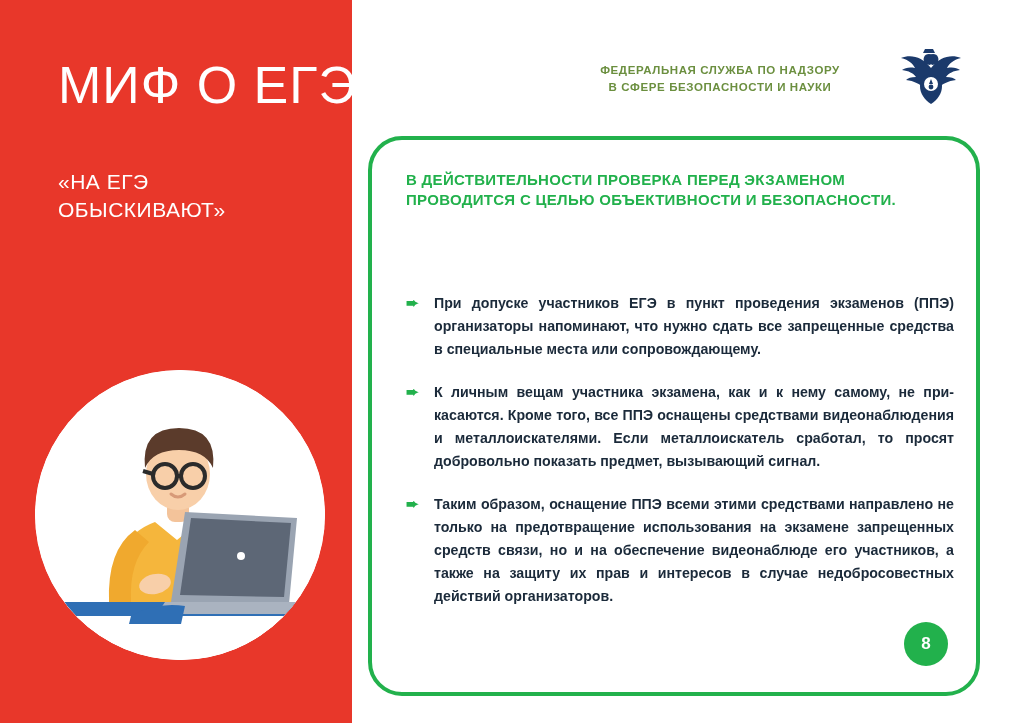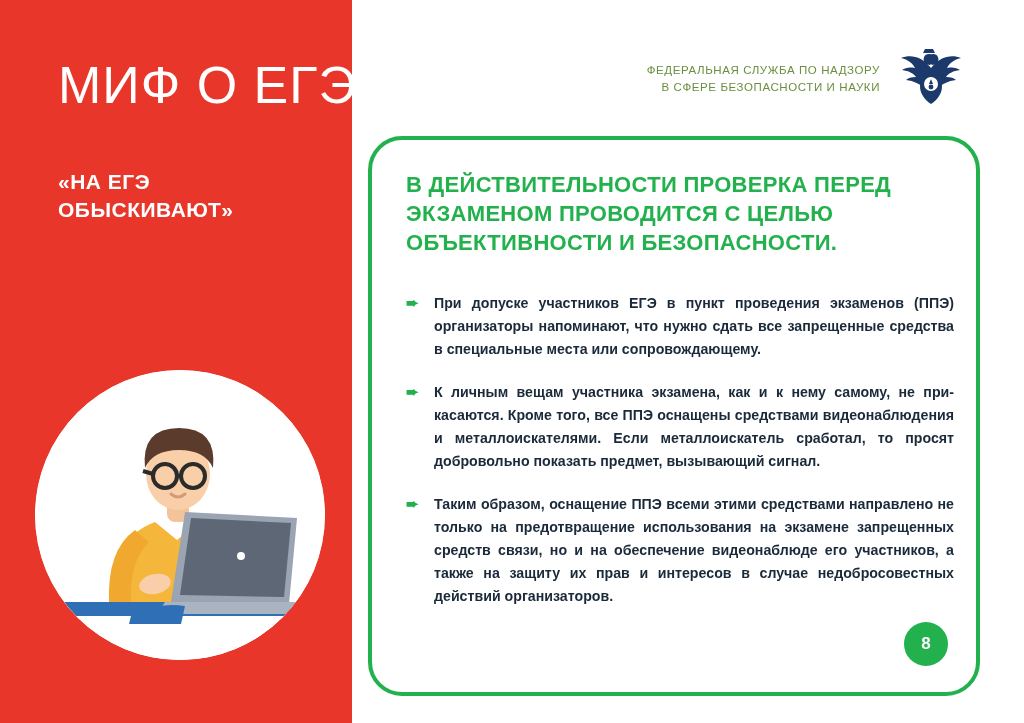--- a/index.html
+++ b/index.html
@@ -52,21 +52,21 @@
     white-space: nowrap;
     font-family: "Liberation Sans", sans-serif;
   }
   .myth-subtitle {
     position: absolute;
     left: 58px;
     top: 168px;
     width: 250px;
     font-size: 21px;
     line-height: 1.35;
-    font-weight: bold;
+    font-weight: normal;
     color: #ffffff;
     letter-spacing: 0.5px;
   }
 
   
   .illustration {
     position: absolute;
     left: 35px;
     top: 370px;
     width: 290px;
@@ -76,24 +76,24 @@
     overflow: hidden;
   }
   .ill-svg { display:block; }
 
   
   .org-title {
     position: absolute;
     left: 560px;
     top: 62px;
     width: 320px;
-    text-align: right;
+    text-align: center;
     font-size: 11.5px;
     line-height: 1.5;
-    font-weight: normal;
+    font-weight: bold;
     color: #5f7a3e;
     letter-spacing: 0.6px;
     color: #6b8f3f;
   }
   .emblem {
     position: absolute;
     left: 898px;
     top: 48px;
     width: 66px;
     height: 56px;
@@ -109,21 +109,21 @@
     border: 4px solid #22b14c;
     border-radius: 34px;
     box-sizing: border-box;
     background: #ffffff;
   }
   .card-heading {
     position: absolute;
     left: 34px;
     top: 30px;
     width: 530px;
-    font-size: 22px;
+    font-size: 15px;
     line-height: 1.32;
     font-weight: bold;
     color: #22b14c;
     letter-spacing: 0.3px;
   }
   .bullets {
     position: absolute;
     left: 34px;
     top: 152px;
     width: 548px;

